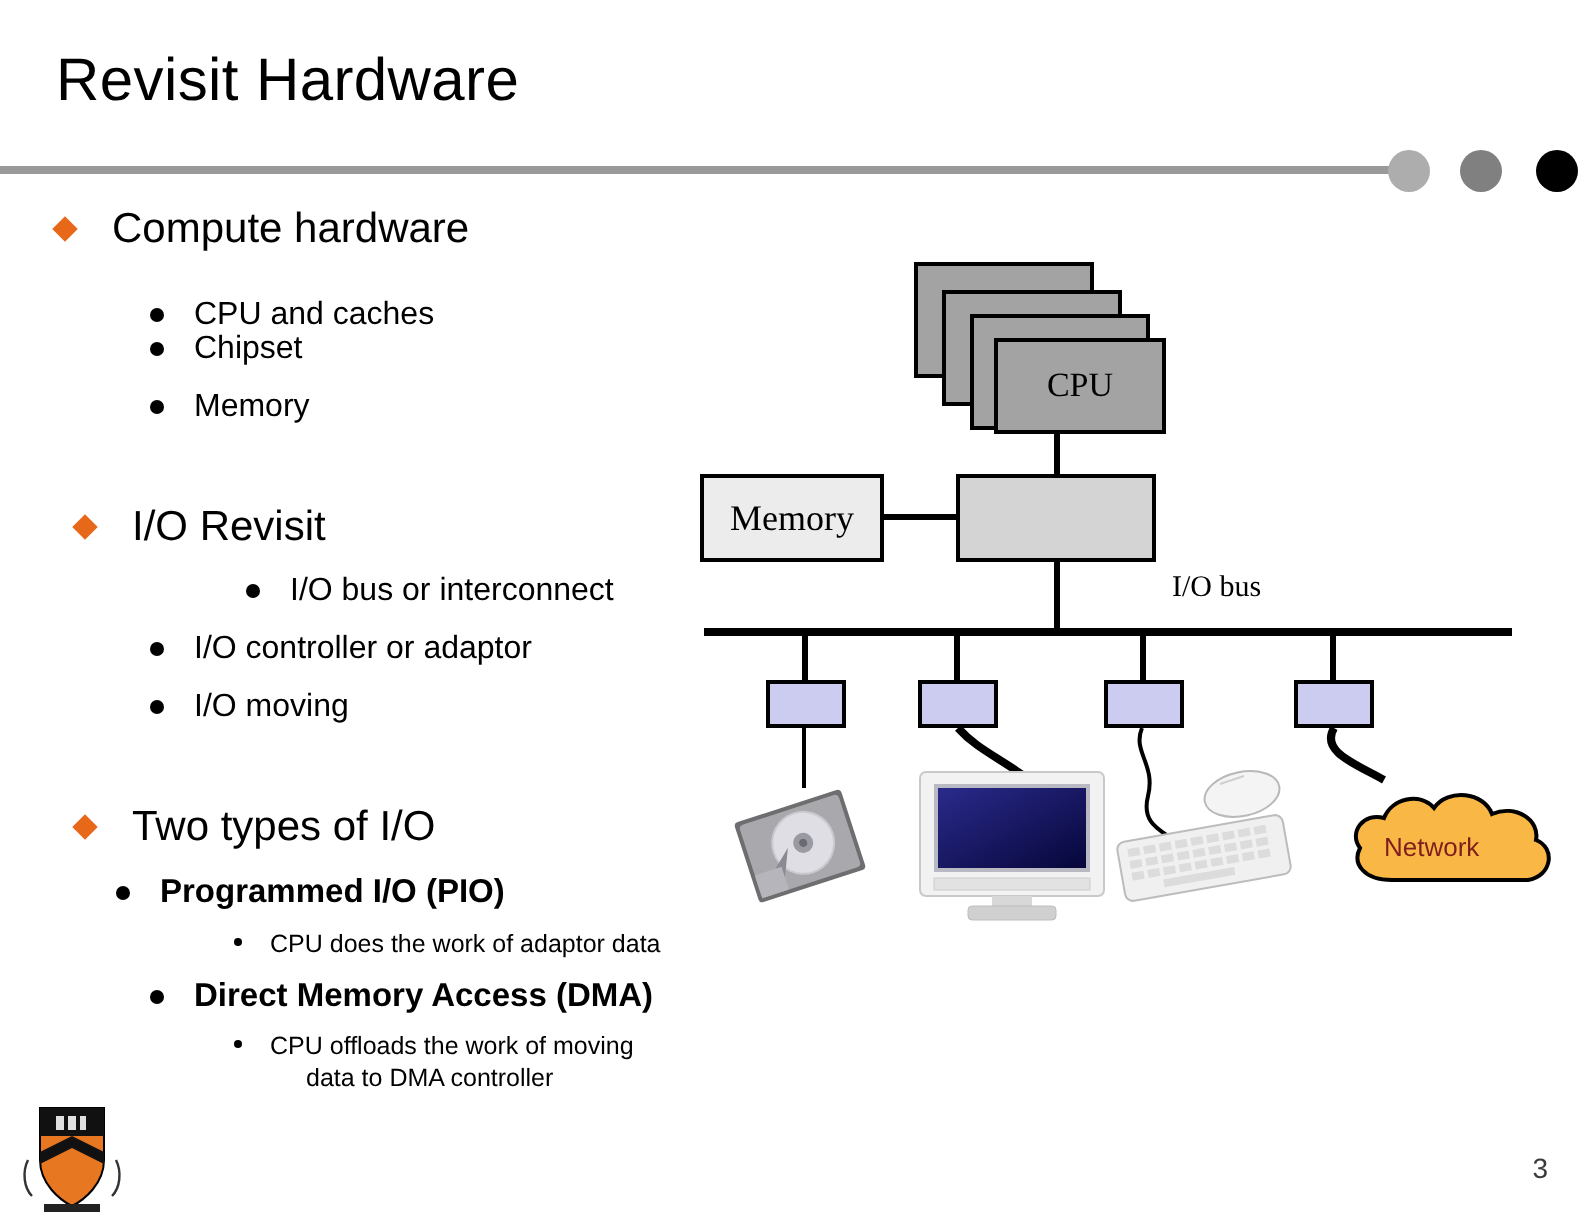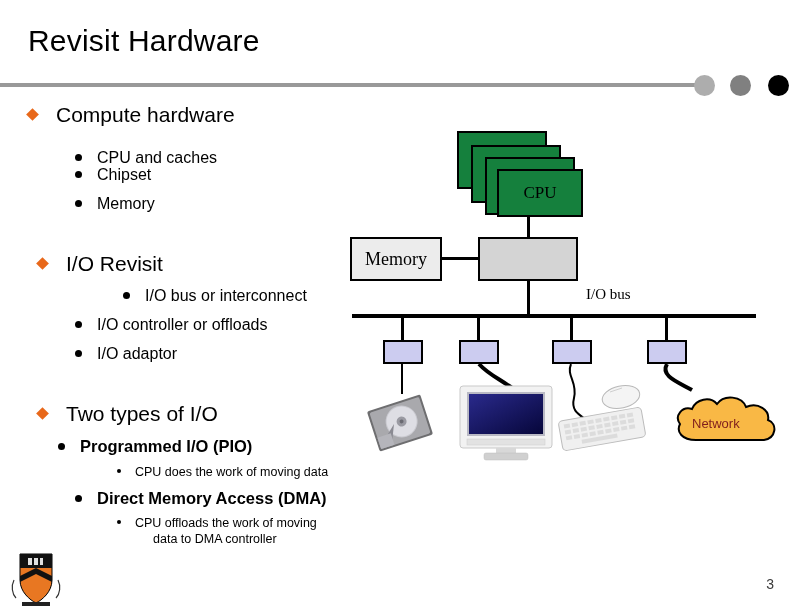--- a/index.html
+++ b/index.html
@@ -113,21 +113,21 @@
     box-sizing: border-box;
     border: 2px solid #000000;
     display: flex;
     align-items: center;
     justify-content: center;
     font-family: "Liberation Serif", serif;
     font-size: 17px;
     color: #000000;
   }
   .cpu-card {
-    background: #15803d;
+    background: #a3a3a3;
   }
   .memory-box {
     background: #ececec;
     font-size: 18px;
   }
   .chipset-box {
     background: #d4d4d4;
   }
   .adaptor-box {
     background: #ccccf0;
@@ -204,38 +204,38 @@
   <div class="lvl1" style="left:66px; top:252px;">
     <span class="bullet-diamond"></span>
     <span>I/O Revisit</span>
   </div>
   <div class="lvl2" style="left:97px; top:286px;margin-left:48px;">
     <span class="bullet-dot"></span>
     <span>I/O bus or interconnect</span>
   </div>
   <div class="lvl2" style="left:97px; top:315px;">
     <span class="bullet-dot"></span>
-    <span>I/O controller or offloads</span>
+    <span>I/O controller or adaptor</span>
   </div>
   <div class="lvl2" style="left:97px; top:344px;">
     <span class="bullet-dot"></span>
-    <span>I/O adaptor</span>
+    <span>I/O moving</span>
   </div>
 
   <div class="lvl1" style="left:66px; top:402px;">
     <span class="bullet-diamond"></span>
     <span>Two types of I/O</span>
   </div>
   <div class="lvl2 strong" style="left:80px; top:437px;">
     <span class="bullet-dot"></span>
     <span>Programmed I/O (PIO)</span>
   </div>
   <div class="lvl3" style="left:135px; top:464px;">
     <span class="bullet-sq"></span>
-    <span>CPU does the work of moving data</span>
+    <span>CPU does the work of adaptor data</span>
   </div>
   <div class="lvl2 strong" style="left:97px; top:489px;">
     <span class="bullet-dot"></span>
     <span>Direct Memory Access (DMA)</span>
   </div>
   <div class="lvl3" style="left:135px; top:515px;">
     <span class="bullet-sq"></span>
     <span>CPU offloads the work of moving</span>
   </div>
   <div class="lvl3" style="left:153px; top:531px;">

